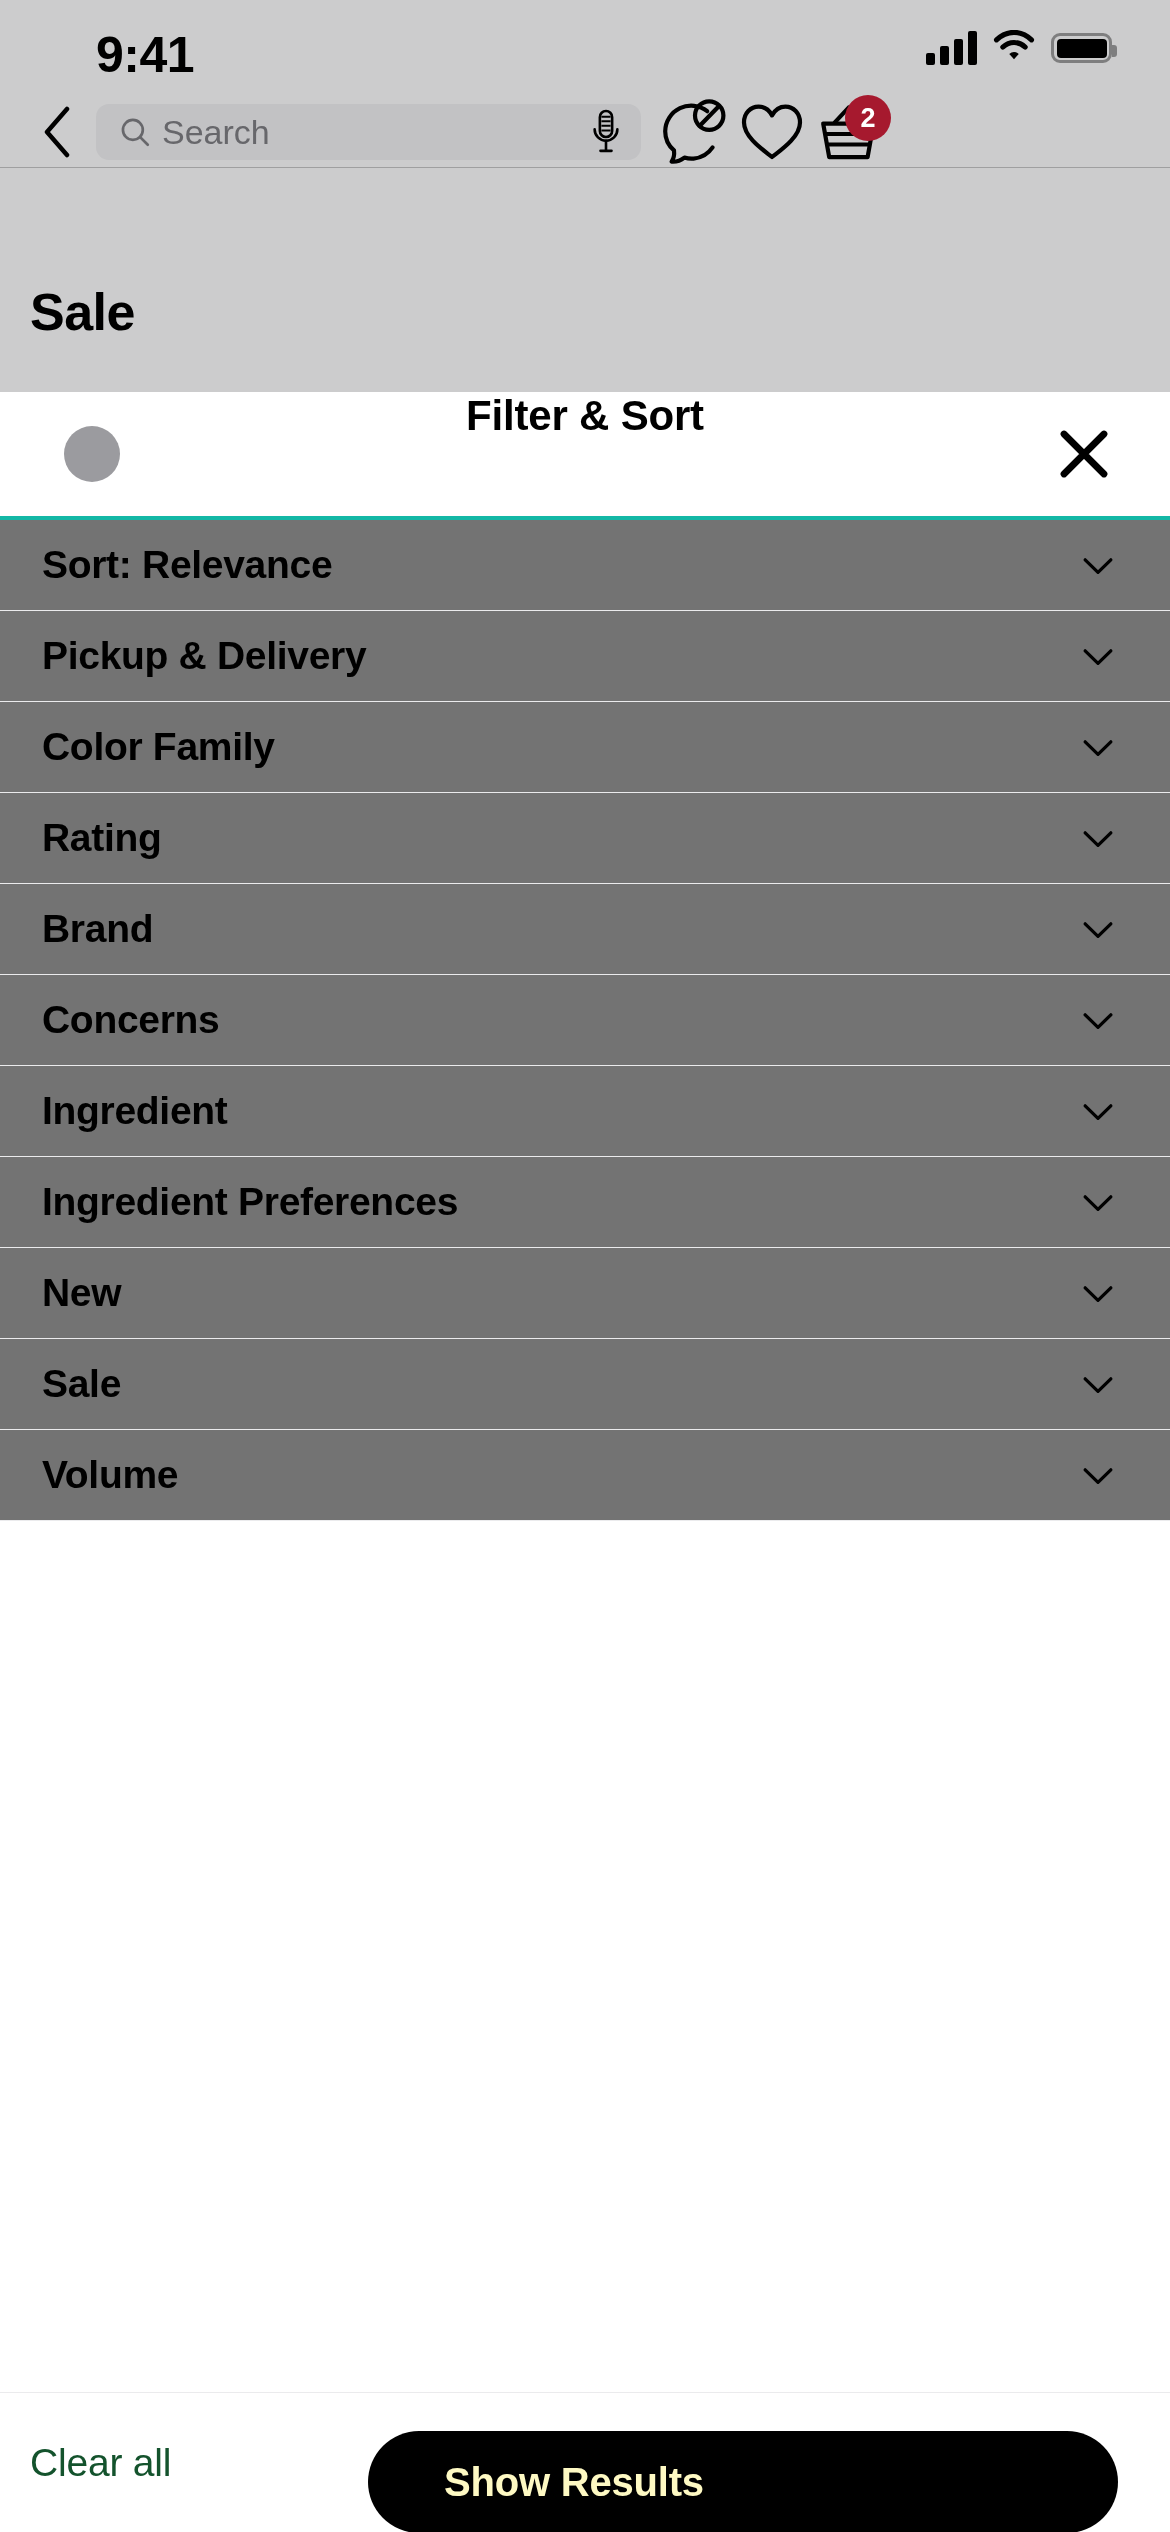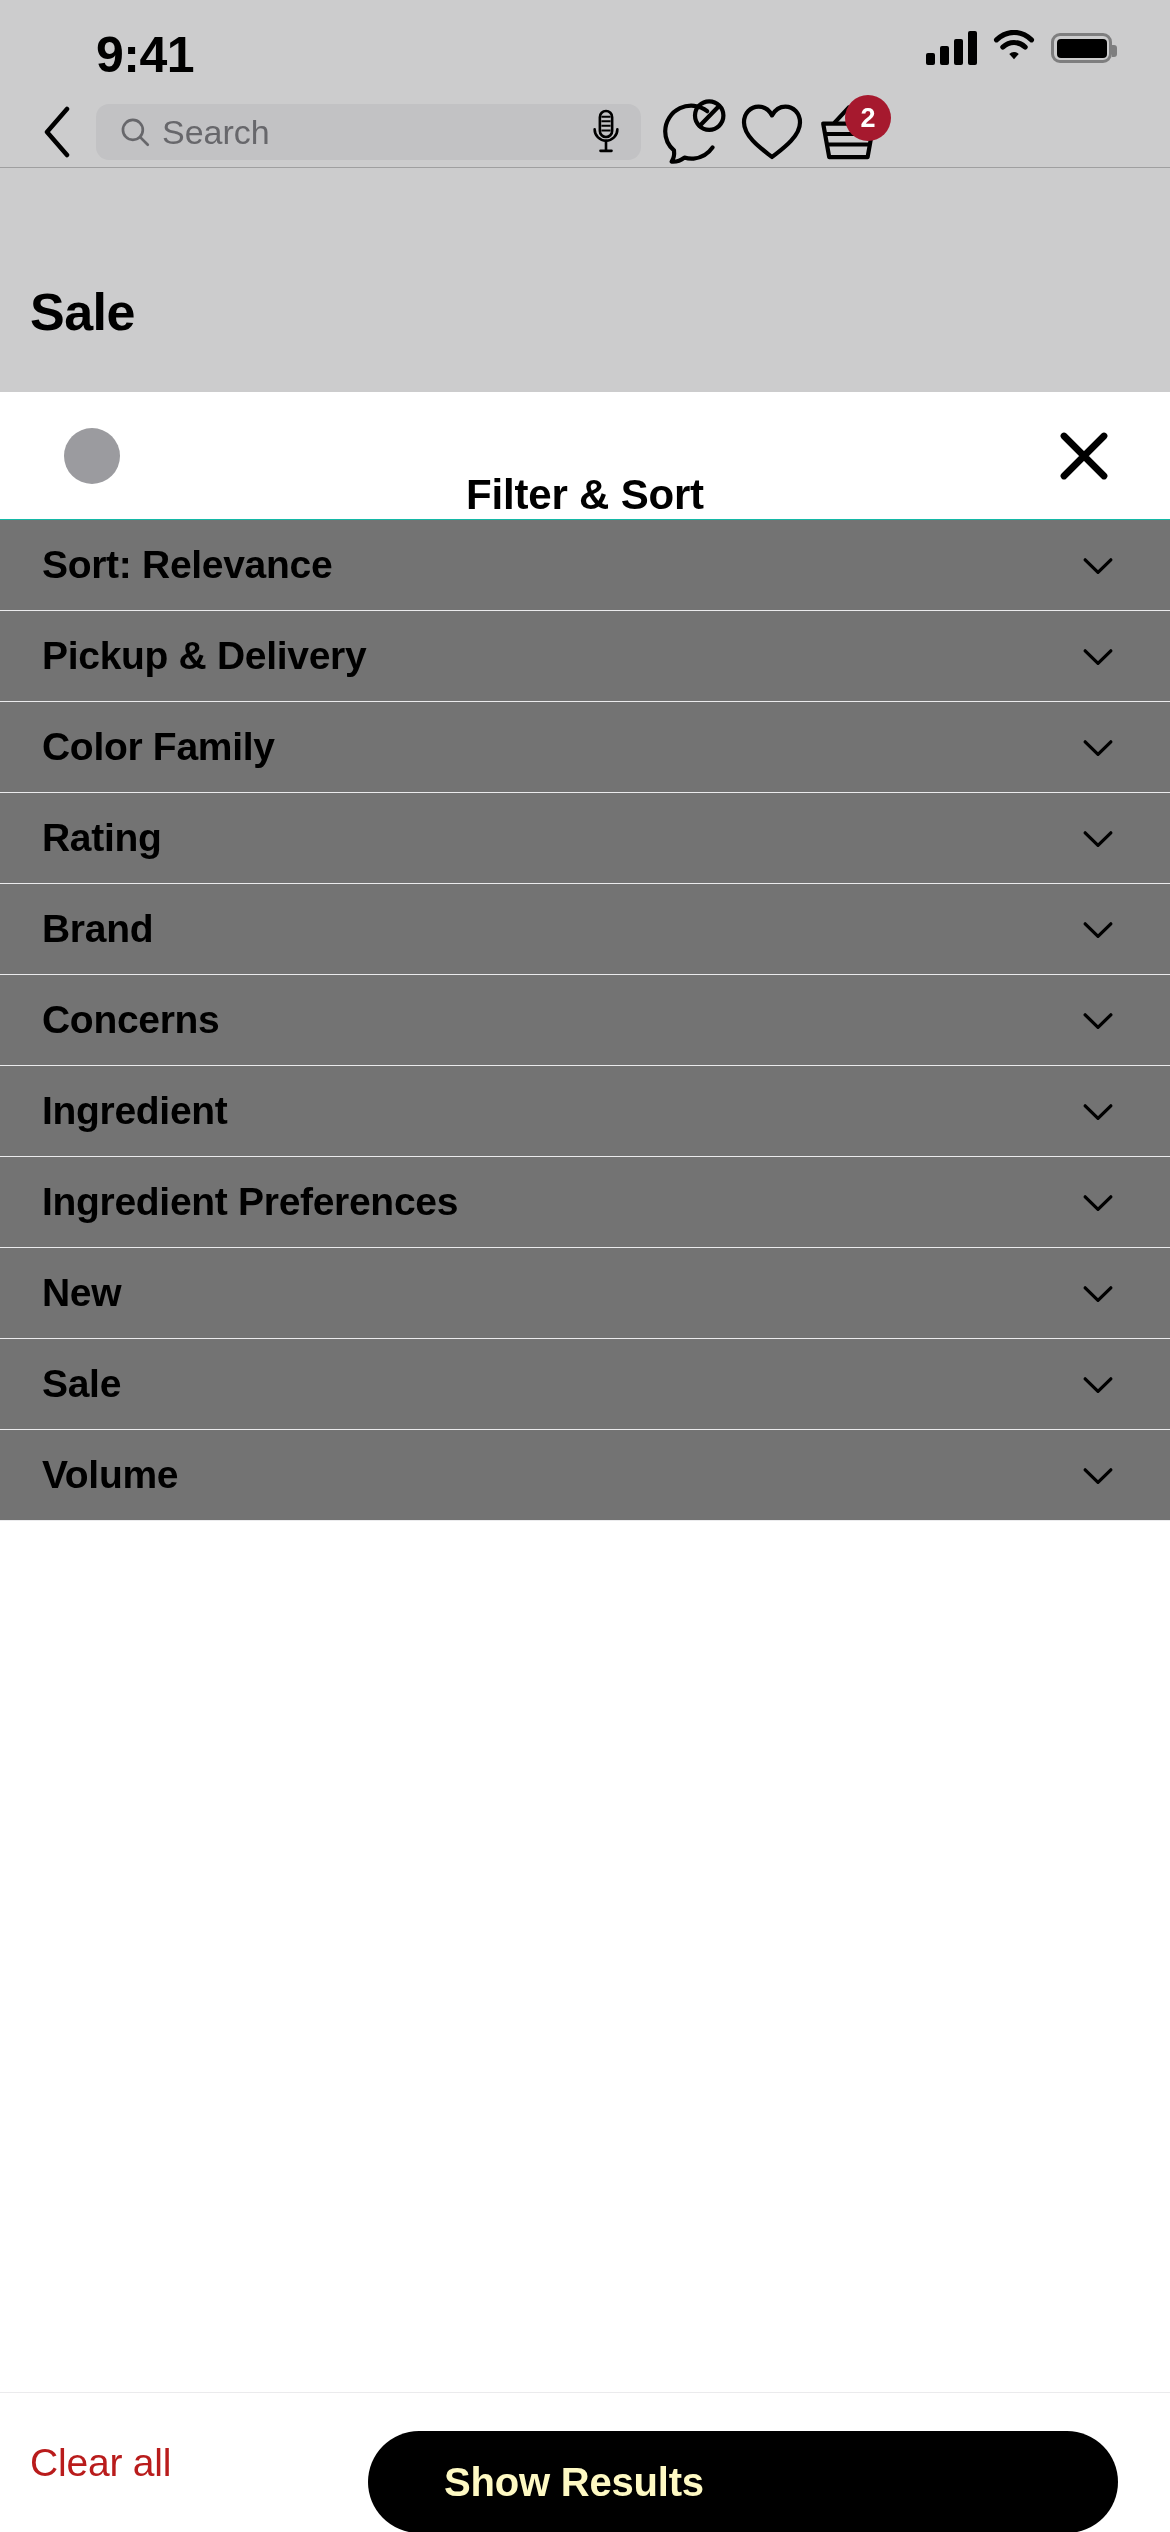--- a/index.html
+++ b/index.html
@@ -116,22 +116,22 @@
   .sheet {
     position:absolute; top:392px; left:0;
     width:1170px; height:2140px;
     background:#ffffff;
     border-radius:20px 20px 0 0;
     overflow:hidden;
   }
   .sheet-header {
     position:relative;
     height:128px;
-    display:flex; align-items:flex-end;
-    border-bottom:1px solid #14b8a6;
+    display:flex; align-items:flex-start;
+    border-bottom:4px solid #14b8a6;
   }
   .grabber-dot {
     position:absolute; left:64px; top:50%;
     transform:translateY(-50%);
     width:56px; height:56px; border-radius:50%;
     background:#9b9b9f;
   }
   .sheet-title {
     width:100%; text-align:center;
     font-size:42px; font-weight:700; color:#000;
@@ -164,21 +164,21 @@
   .sheet-footer {
     position:absolute; bottom:0; left:0;
     width:1170px; height:140px;
     background:#fff;
     border-top:1px solid #ebebed;
     display:flex; align-items:center;
   }
   .clear-all {
     position:absolute; left:30px; top:50%;
     transform:translateY(-50%);
-    font-size:39px; color:#b91c1c;
+    font-size:39px; color:#14532d;
     letter-spacing:-0.2px;
   }
   .show-results {
     position:absolute; left:368px; top:38px;
     width:750px; height:102px;
     background:#000; color:#fef9c3;
     border:none; border-radius:51px;
     font-family:"Liberation Sans", sans-serif;
     font-size:40px; font-weight:700;
     letter-spacing:-0.2px;

